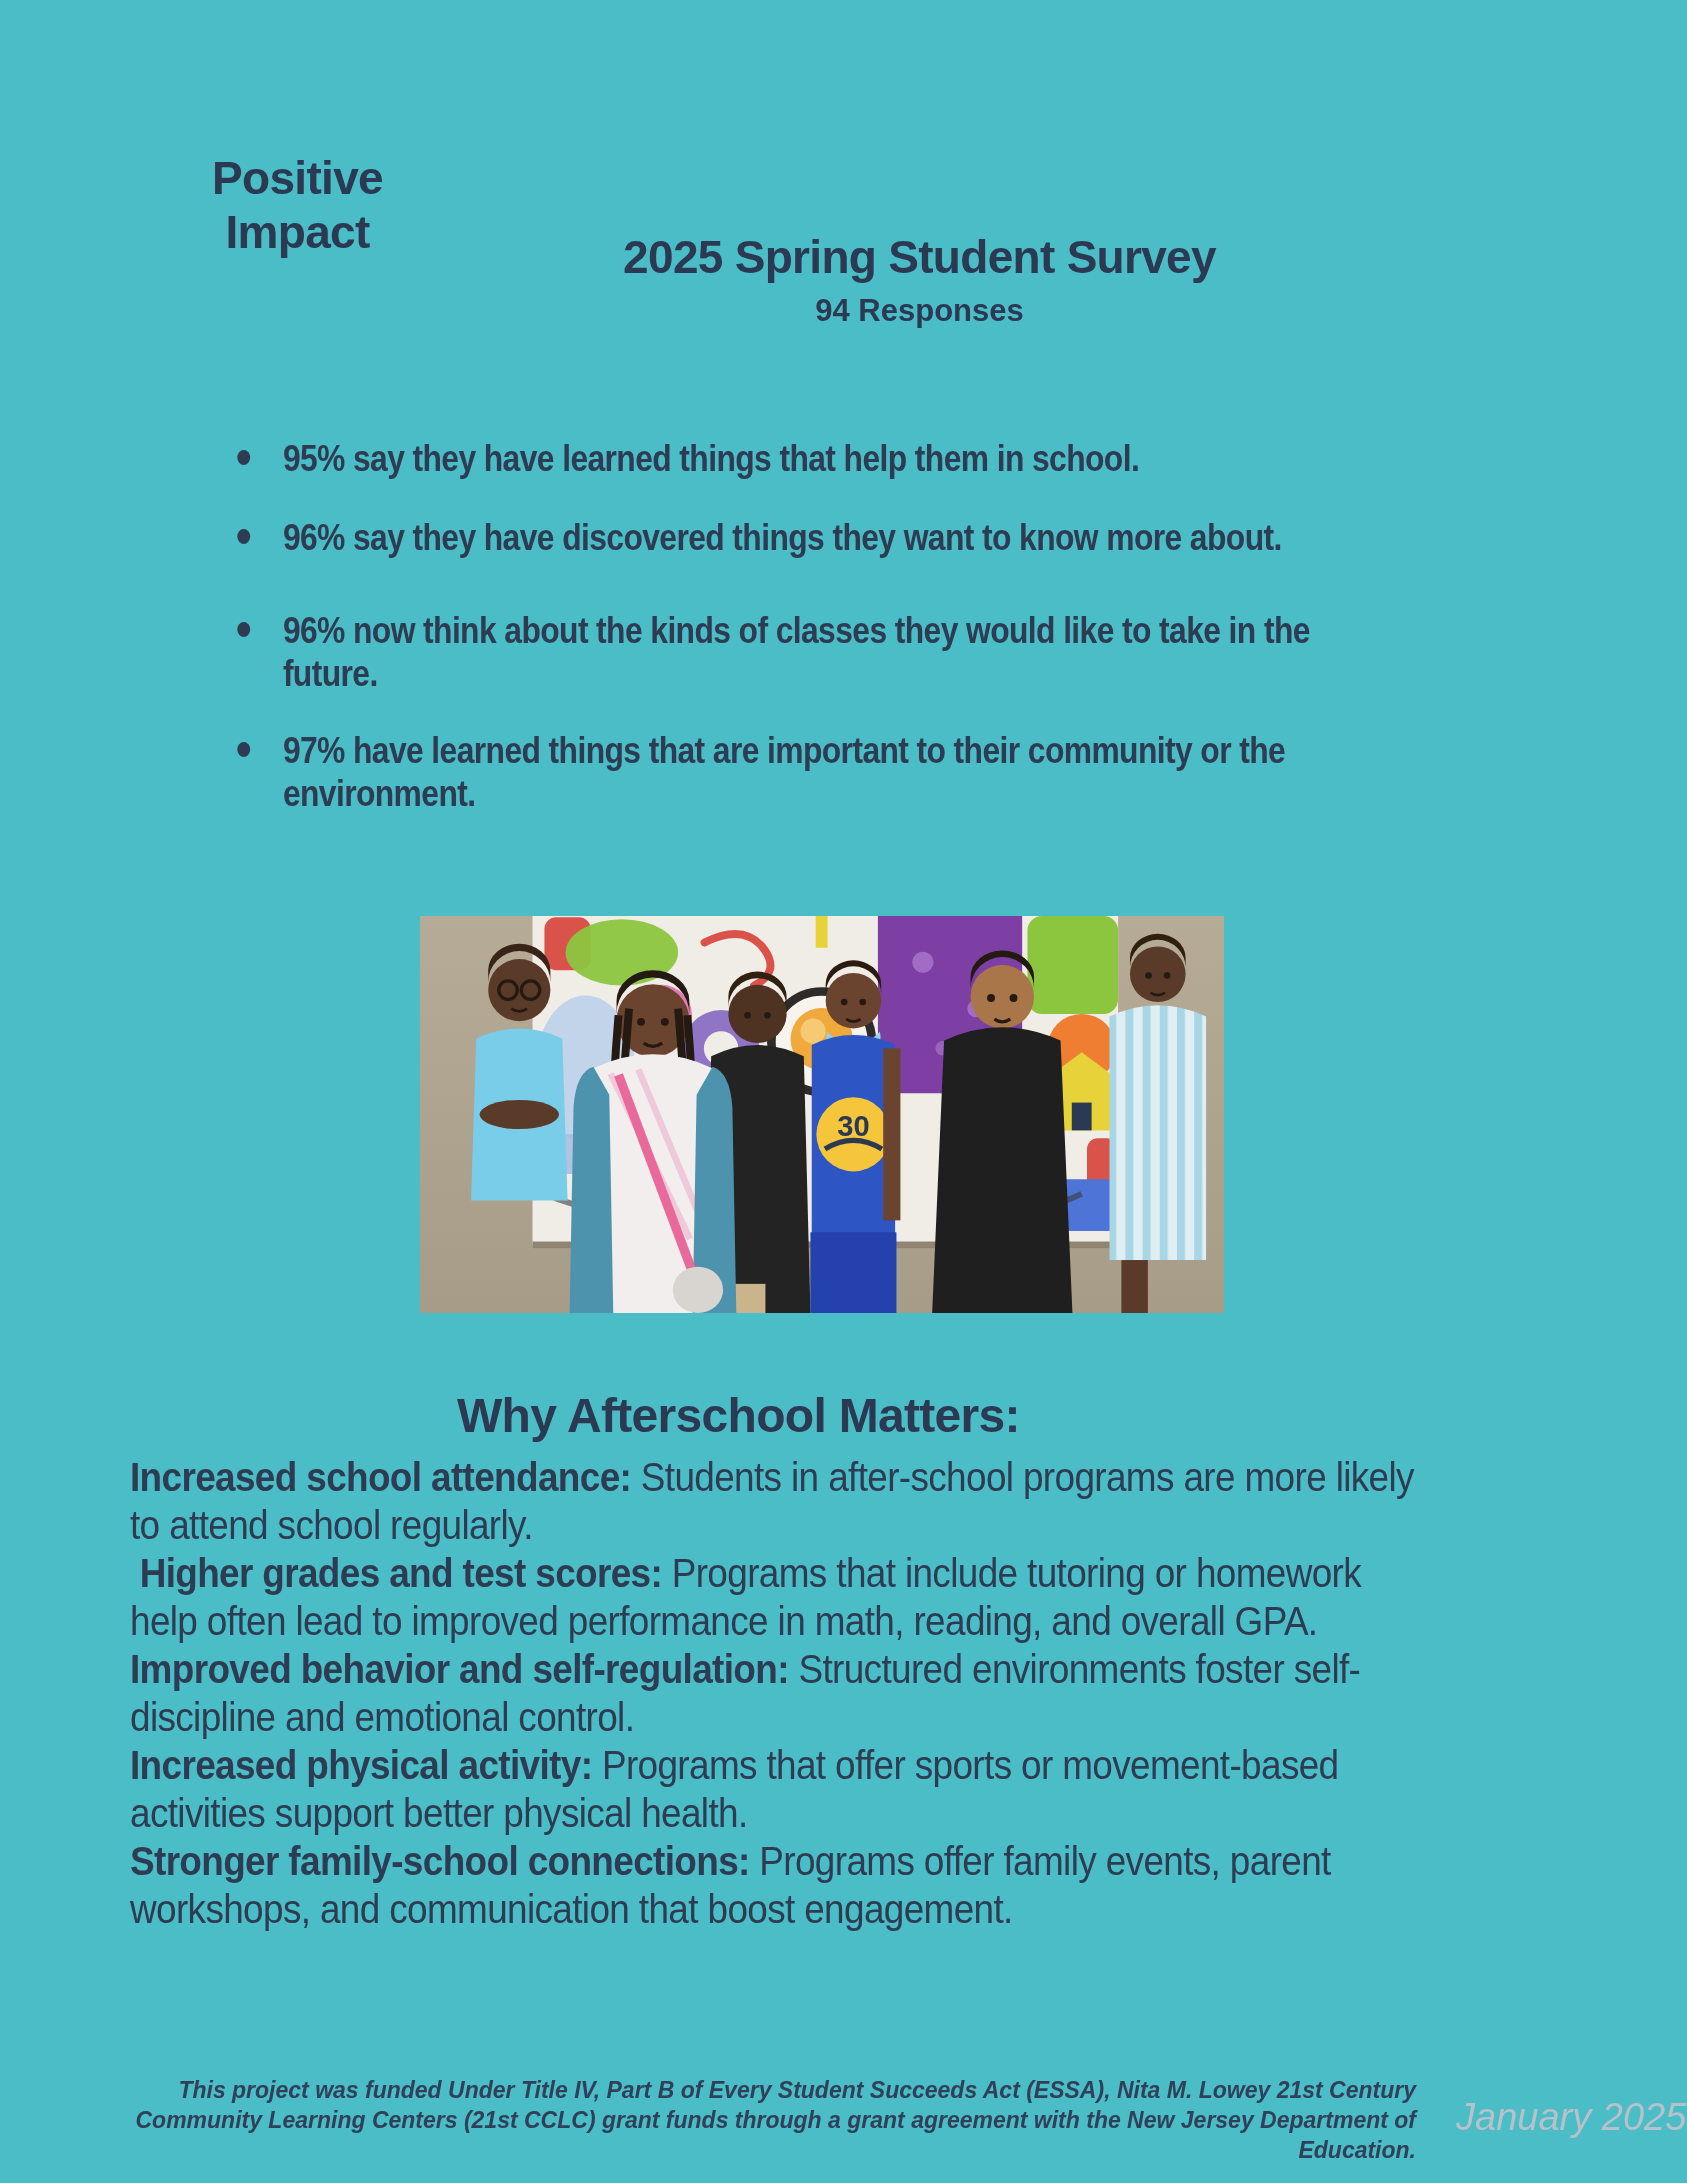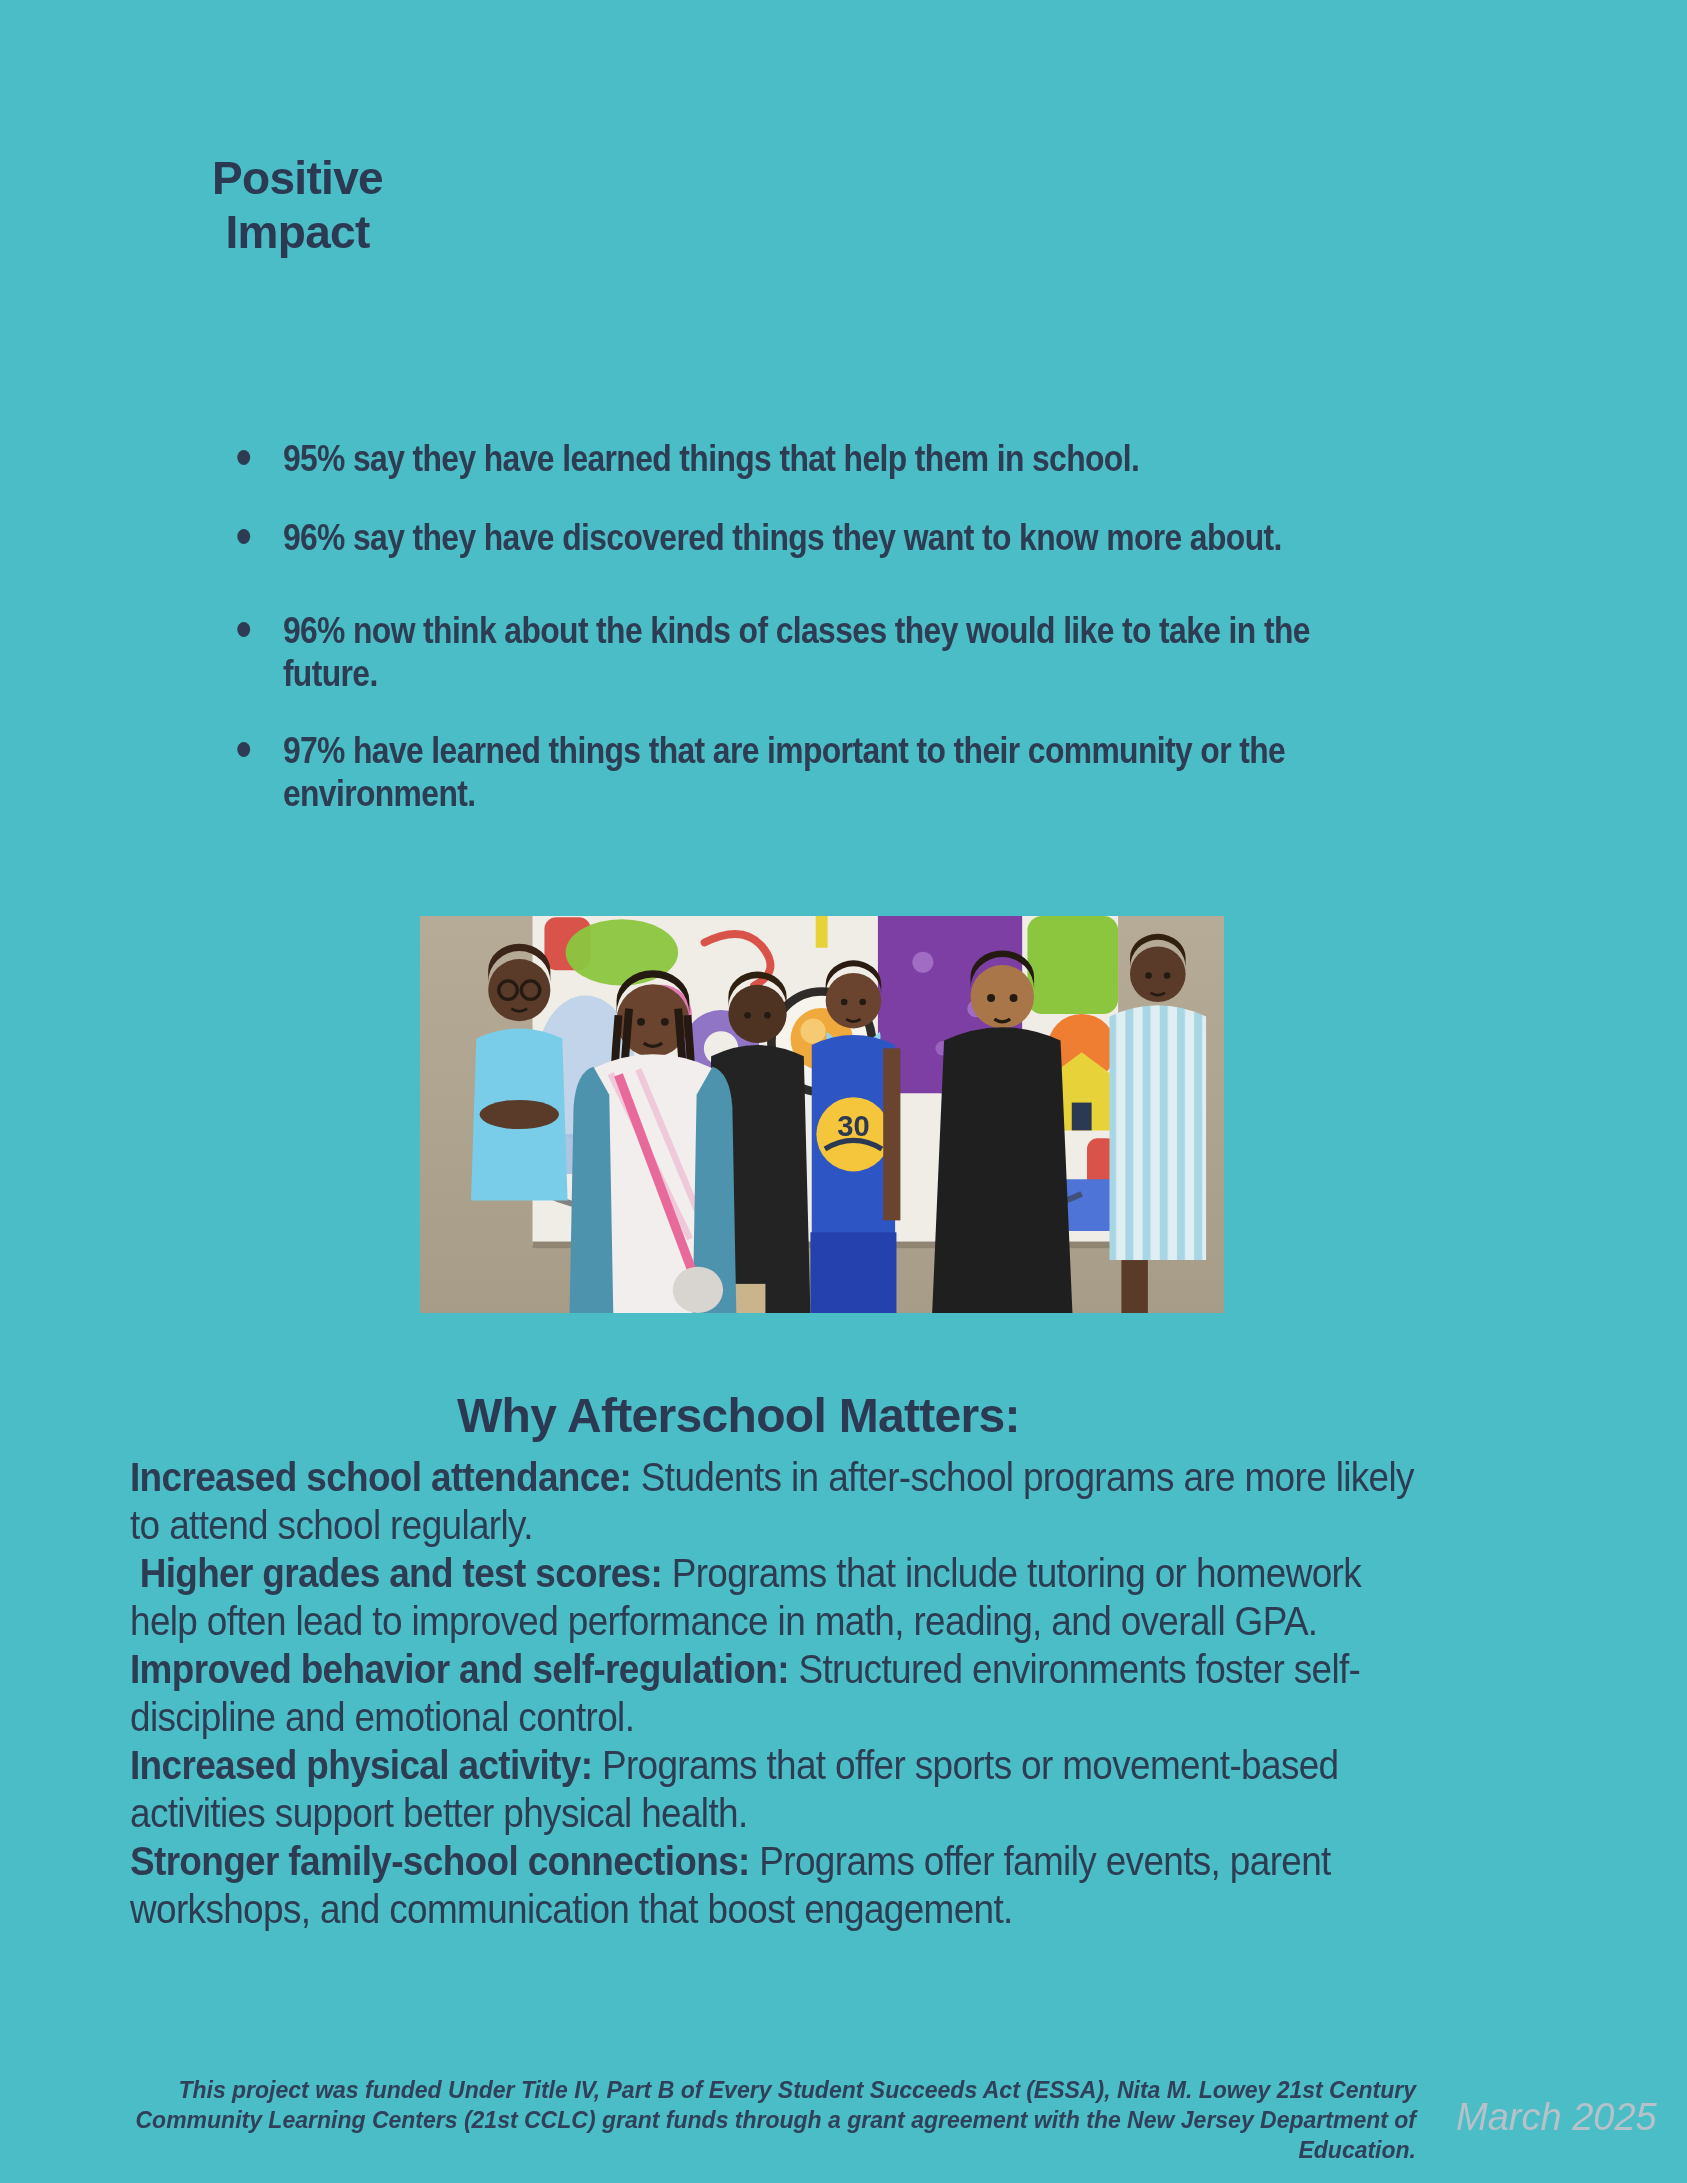--- a/index.html
+++ b/index.html
@@ -57,20 +57,24 @@
 </head>
 <body>
 
 <div class="page">
 
   <div class="brand slab">
     <div>Positive</div>
     <div>Impact</div>
   </div>
 
+  <div class="header">
+    <div class="title slab">2025 Spring Student Survey</div>
+    <div class="subtitle slab">94 Responses</div>
+  </div>
 
   <ul class="bullets">
     <li class="m1"><span class="dot"></span><span>95% say they have learned things that help them in school.</span></li>
     <li class="m2"><span class="dot"></span><span>96% say they have discovered things they want to know more about.</span></li>
     <li class="m3"><span class="dot"></span><span>96% now think about the kinds of classes they would like to take in the future.</span></li>
     <li><span class="dot"></span><span>97% have learned things that are important to their community or the environment.</span></li>
   </ul>
 
   <svg class="photo" viewBox="0 0 1215 600" role="img" aria-label="Six students standing in front of a colorful graffiti mural on a tan wall">
     <defs>
@@ -195,16 +199,16 @@
   <div class="why-body">
     <p><b>Increased school attendance:</b><span> Students in after-school programs are more likely to attend school regularly.</span></p>
     <p><b> Higher grades and test scores:</b><span> Programs that include tutoring or homework help often lead to improved performance in math, reading, and overall GPA.</span></p>
     <p><b>Improved behavior and self-regulation:</b><span> Structured environments foster self-discipline and emotional control.</span></p>
     <p><b>Increased physical activity:</b><span> Programs that offer sports or movement-based activities support better physical health.</span></p>
     <p><b>Stronger family-school connections:</b><span> Programs offer family events, parent workshops, and communication that boost engagement.</span></p>
   </div>
 
   <div class="footer-note">This project was funded Under Title IV, Part B of Every Student Succeeds Act (ESSA), Nita M. Lowey 21st Century Community Learning Centers (21st CCLC) grant funds through a grant agreement with the New Jersey Department of Education.</div>
 
-  <div class="date">March 2025</div>
+  <div class="date">January 2025</div>
 
 </div>
 
 
 </body></html>

